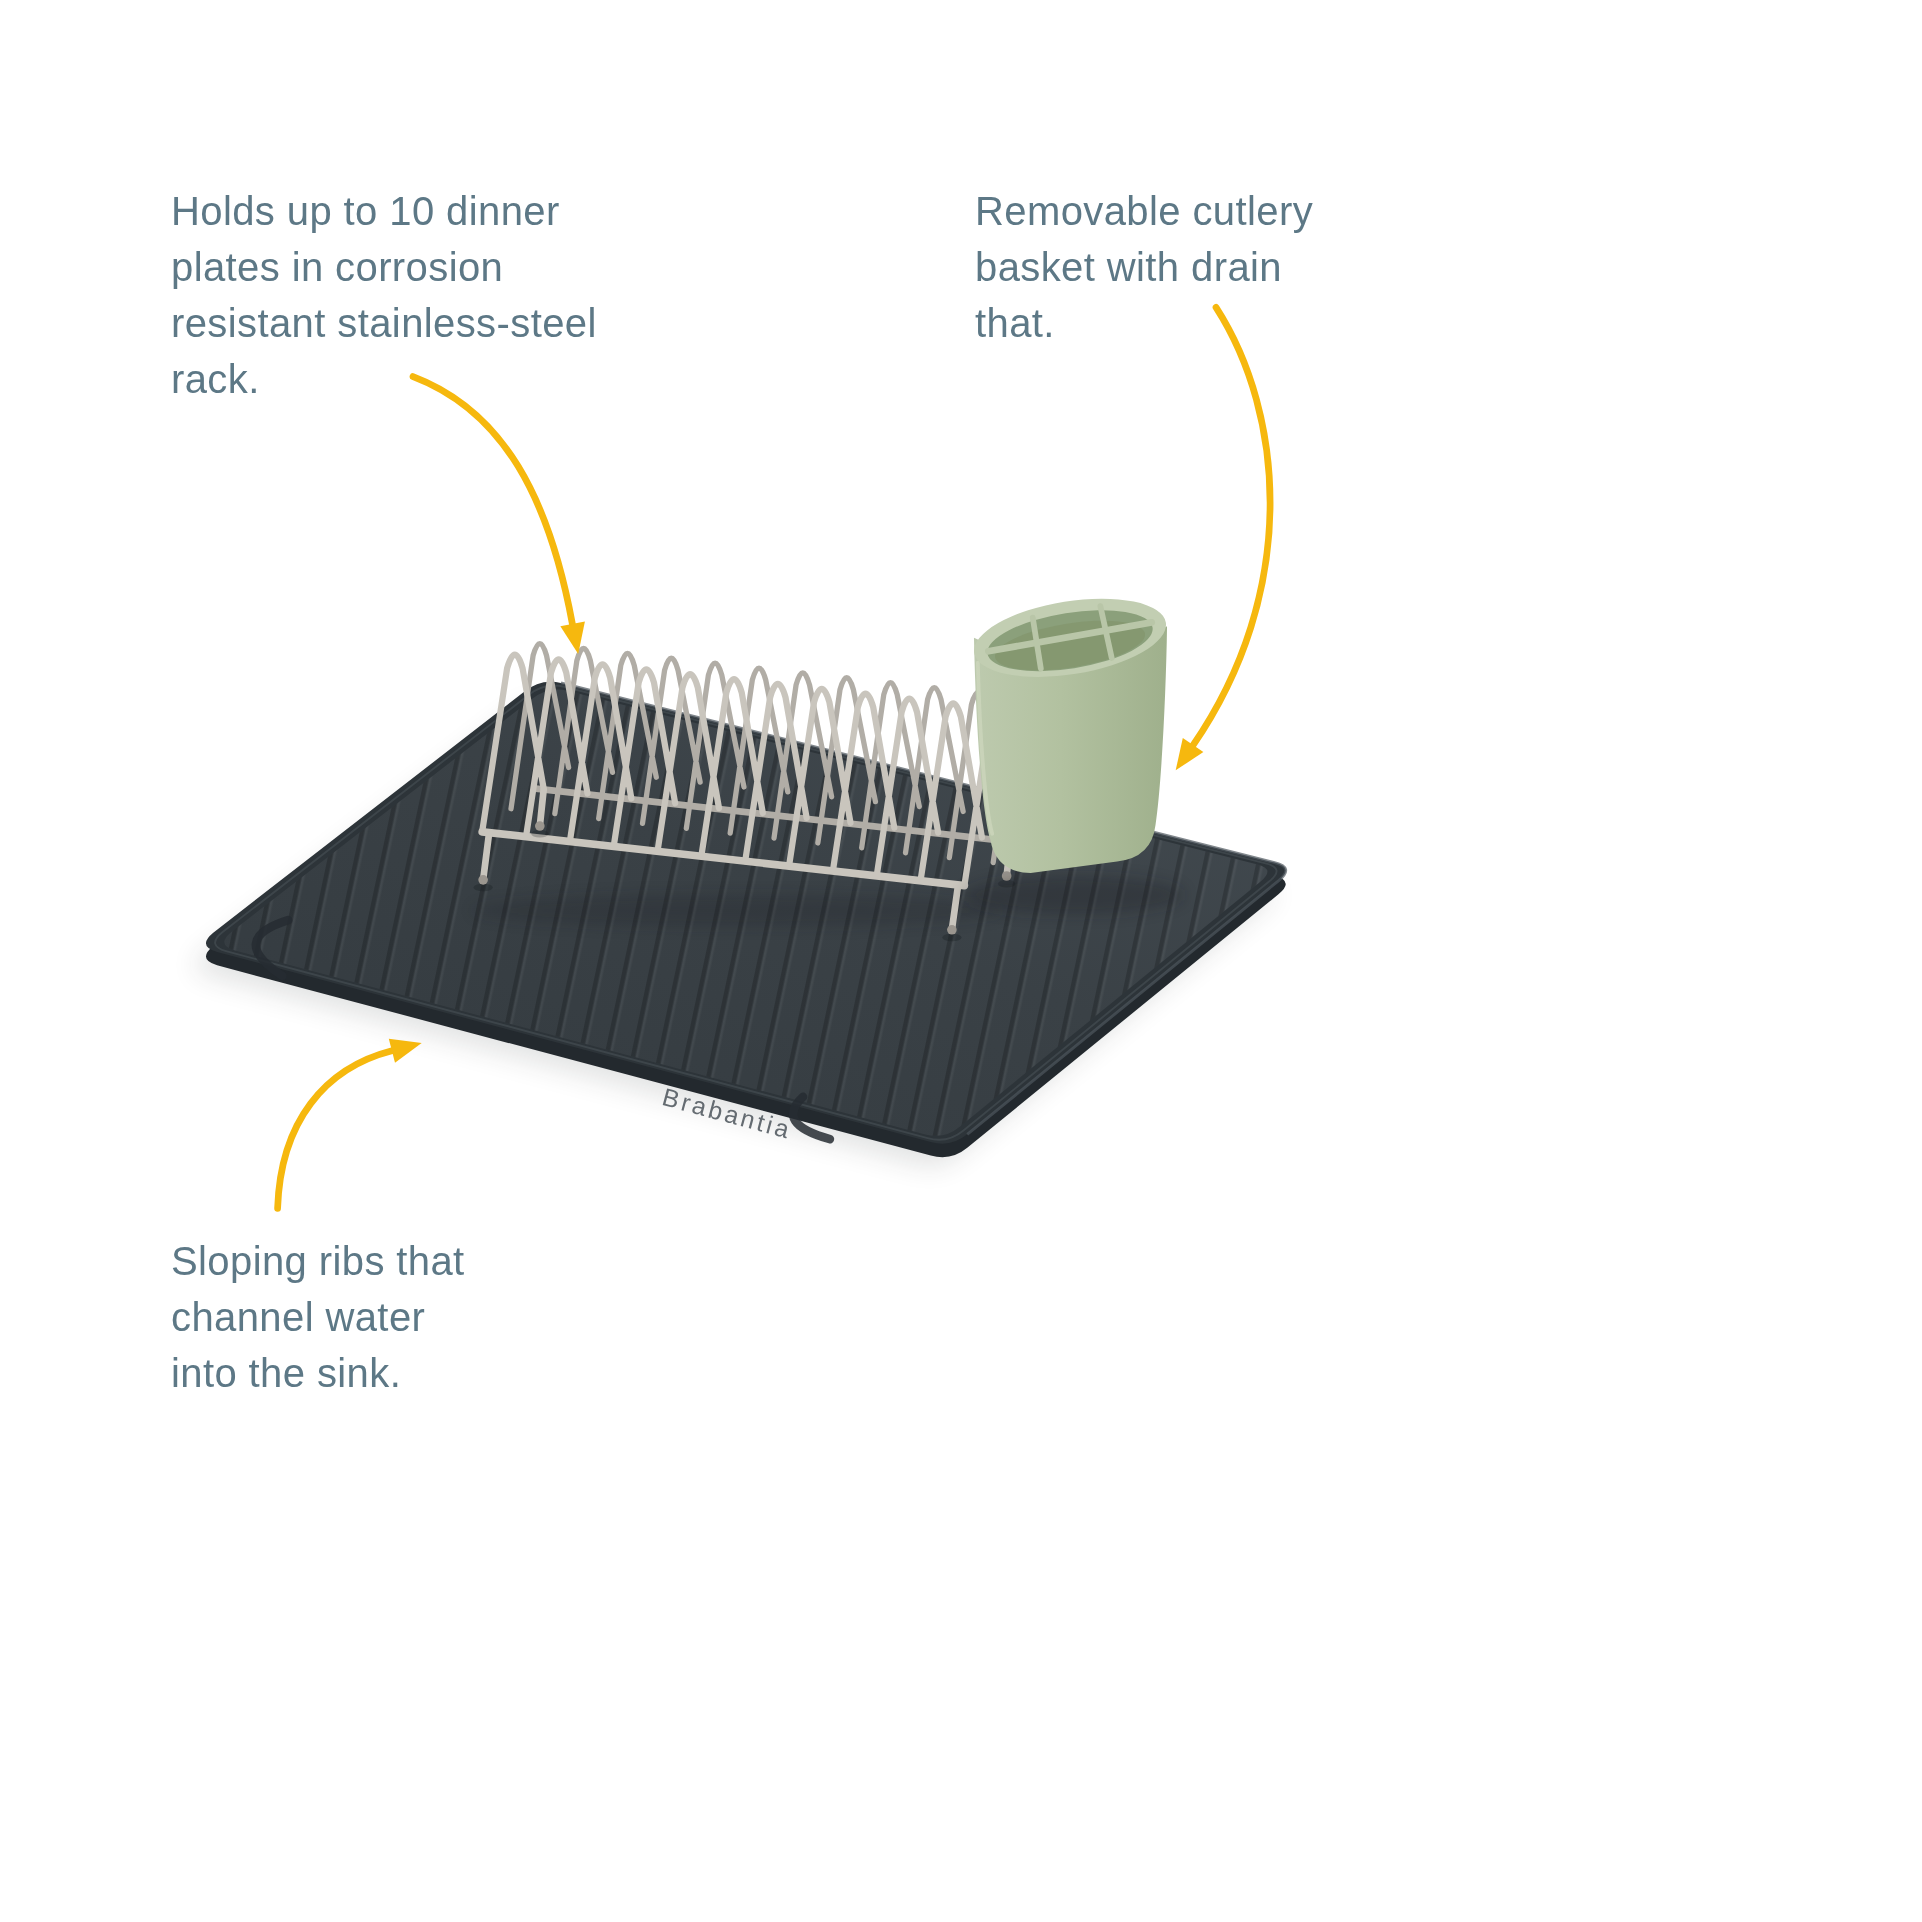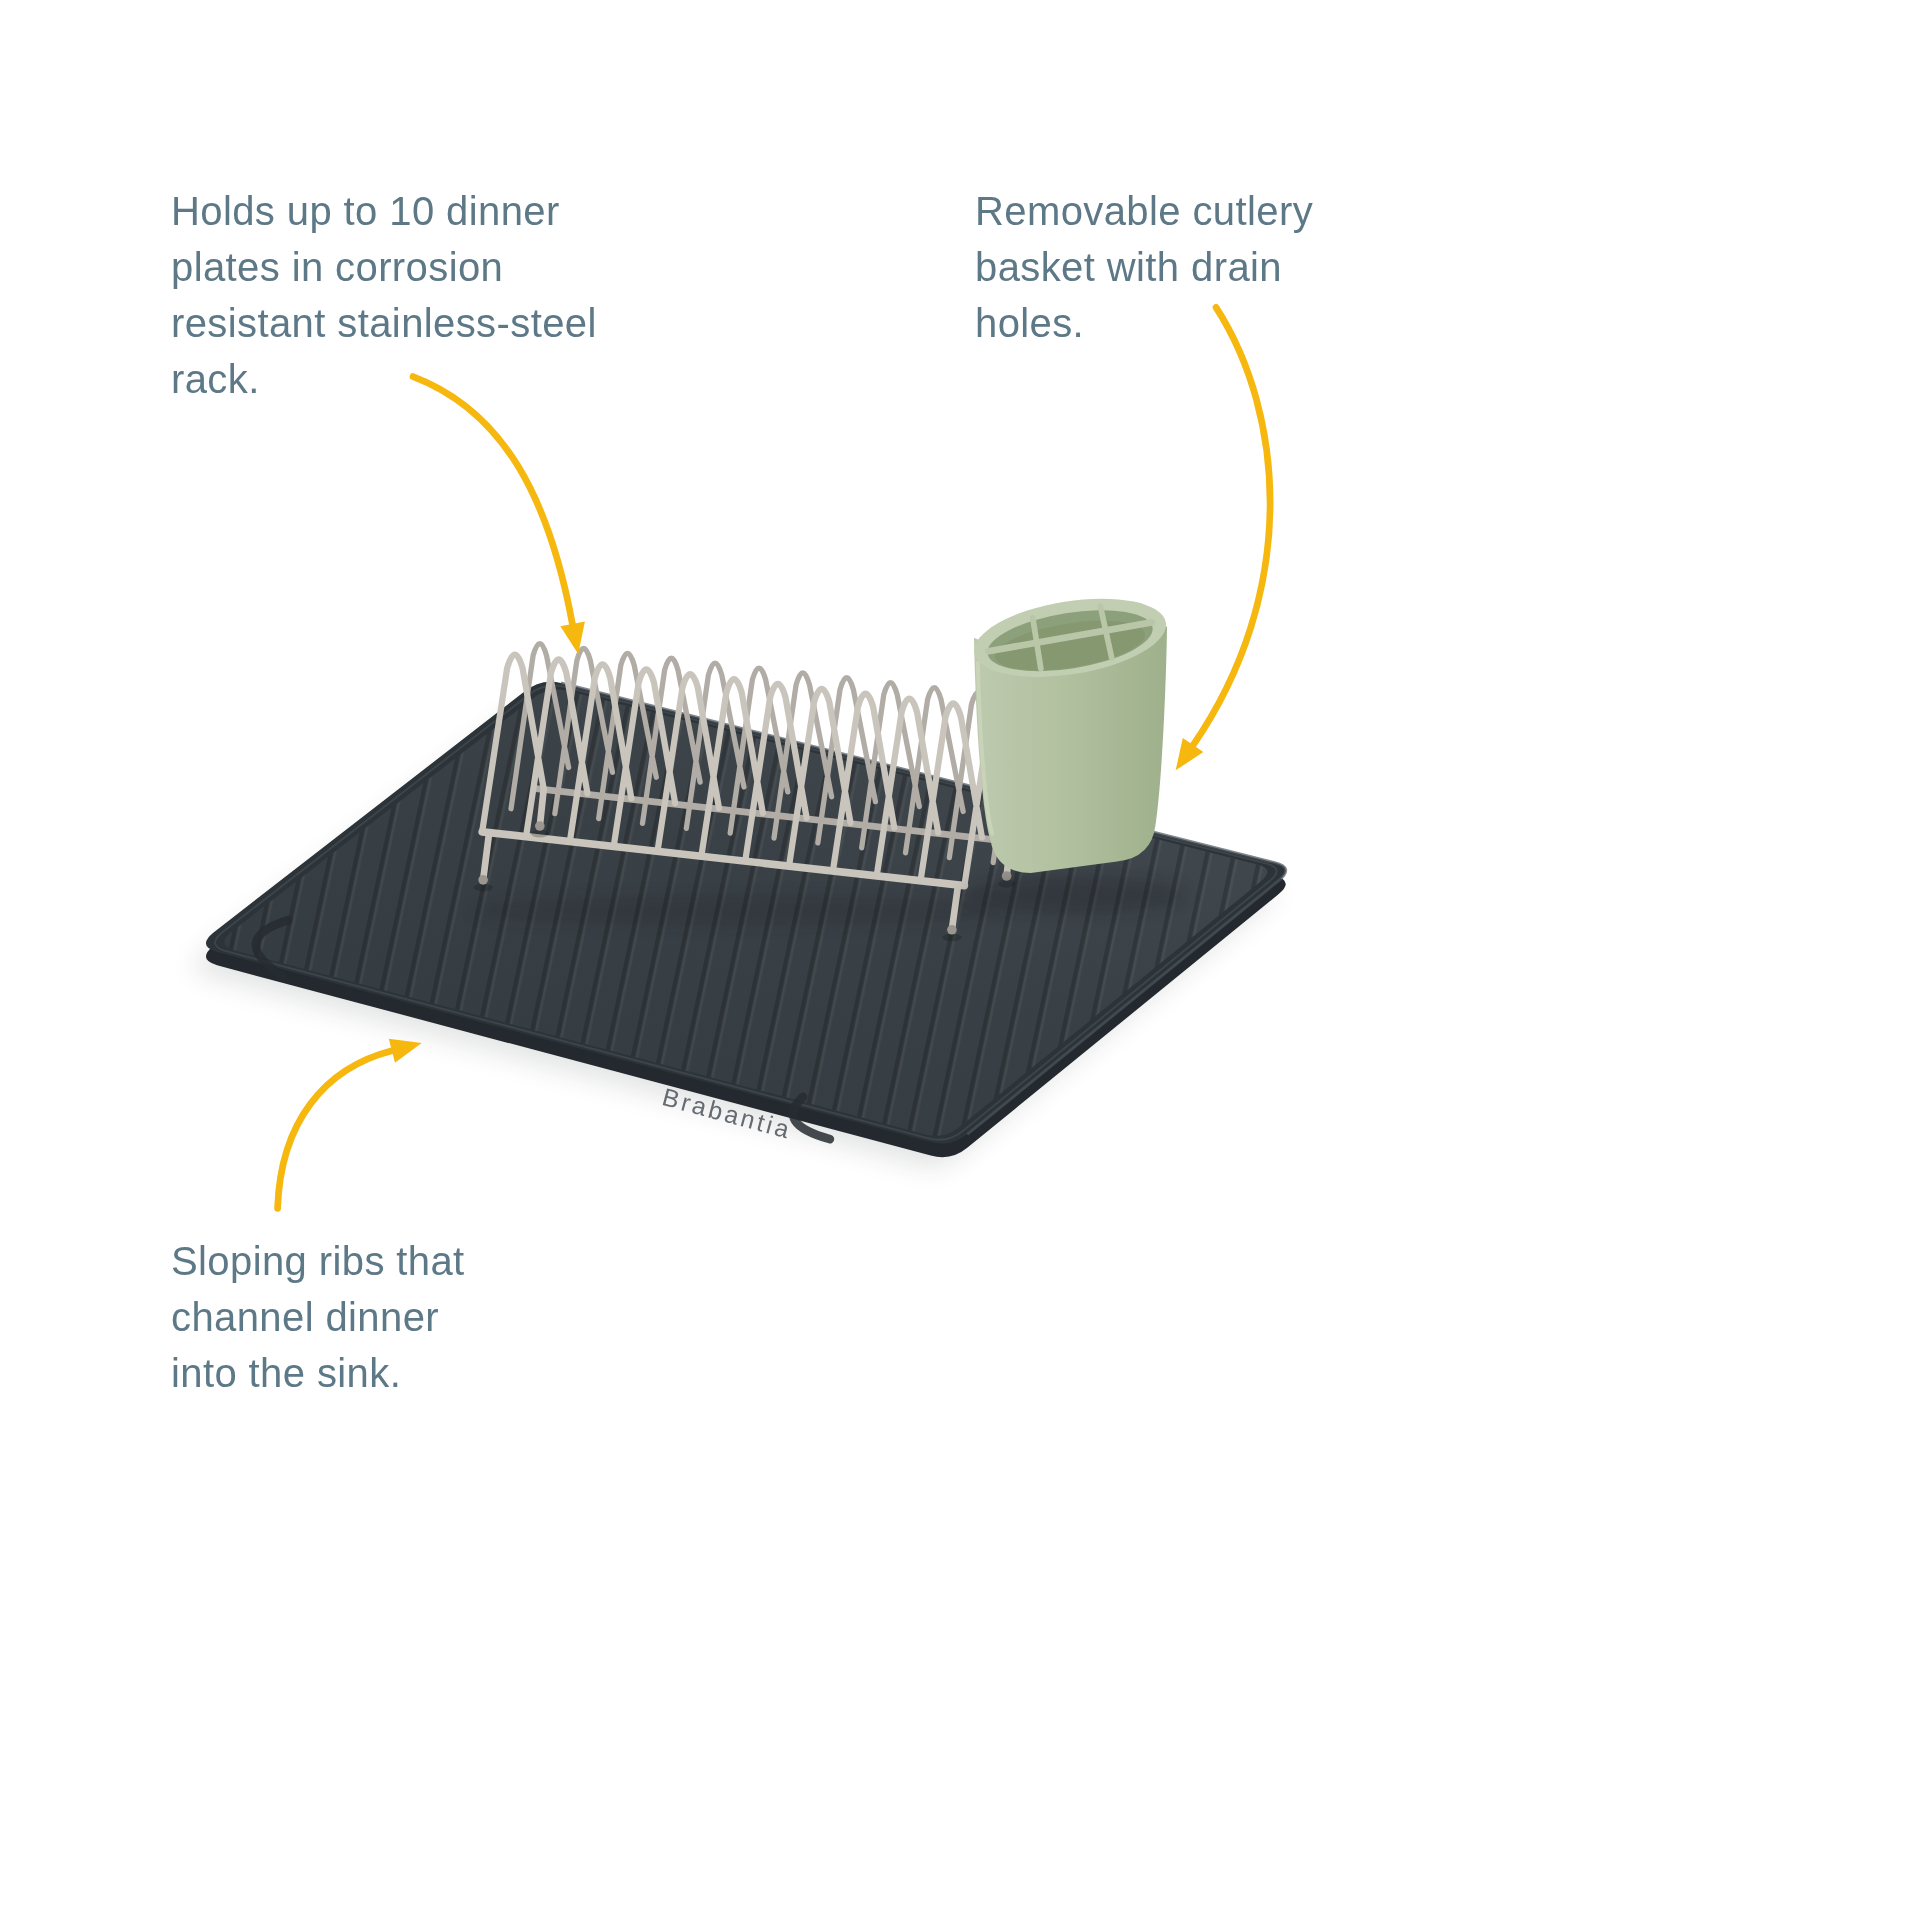--- a/index.html
+++ b/index.html
@@ -27,23 +27,23 @@
 </style>
 </head>
 <body>
 
 <div class="annotation" id="ann-plate-rack">Holds up to 10 dinner
 plates in corrosion
 resistant stainless-steel
 rack.</div>
 <div class="annotation" id="ann-cutlery">Removable cutlery
 basket with drain
-holes.</div>
+that.</div>
 <div class="annotation" id="ann-ribs">Sloping ribs that
-channel dinner
+channel water
 into the sink.</div>
 
 <svg id="scene" width="1922" height="1922" viewBox="0 0 2001 2001" xmlns="http://www.w3.org/2000/svg">
   <defs>
     <path id="boardShape" d="M 584 711 L 1327 898 Q 1348 903 1331 917 L 1007 1181 Q 990 1195 969 1189 L 226 991 Q 205 985 222 971 L 546 720 Q 563 706 584 711 Z"></path>
     <linearGradient id="boardGrad" x1="0%" y1="100%" x2="100%" y2="0%">
       <stop offset="0%" stop-color="#333a3f"></stop>
       <stop offset="55%" stop-color="#3a4146"></stop>
       <stop offset="100%" stop-color="#444c52"></stop>
     </linearGradient>

